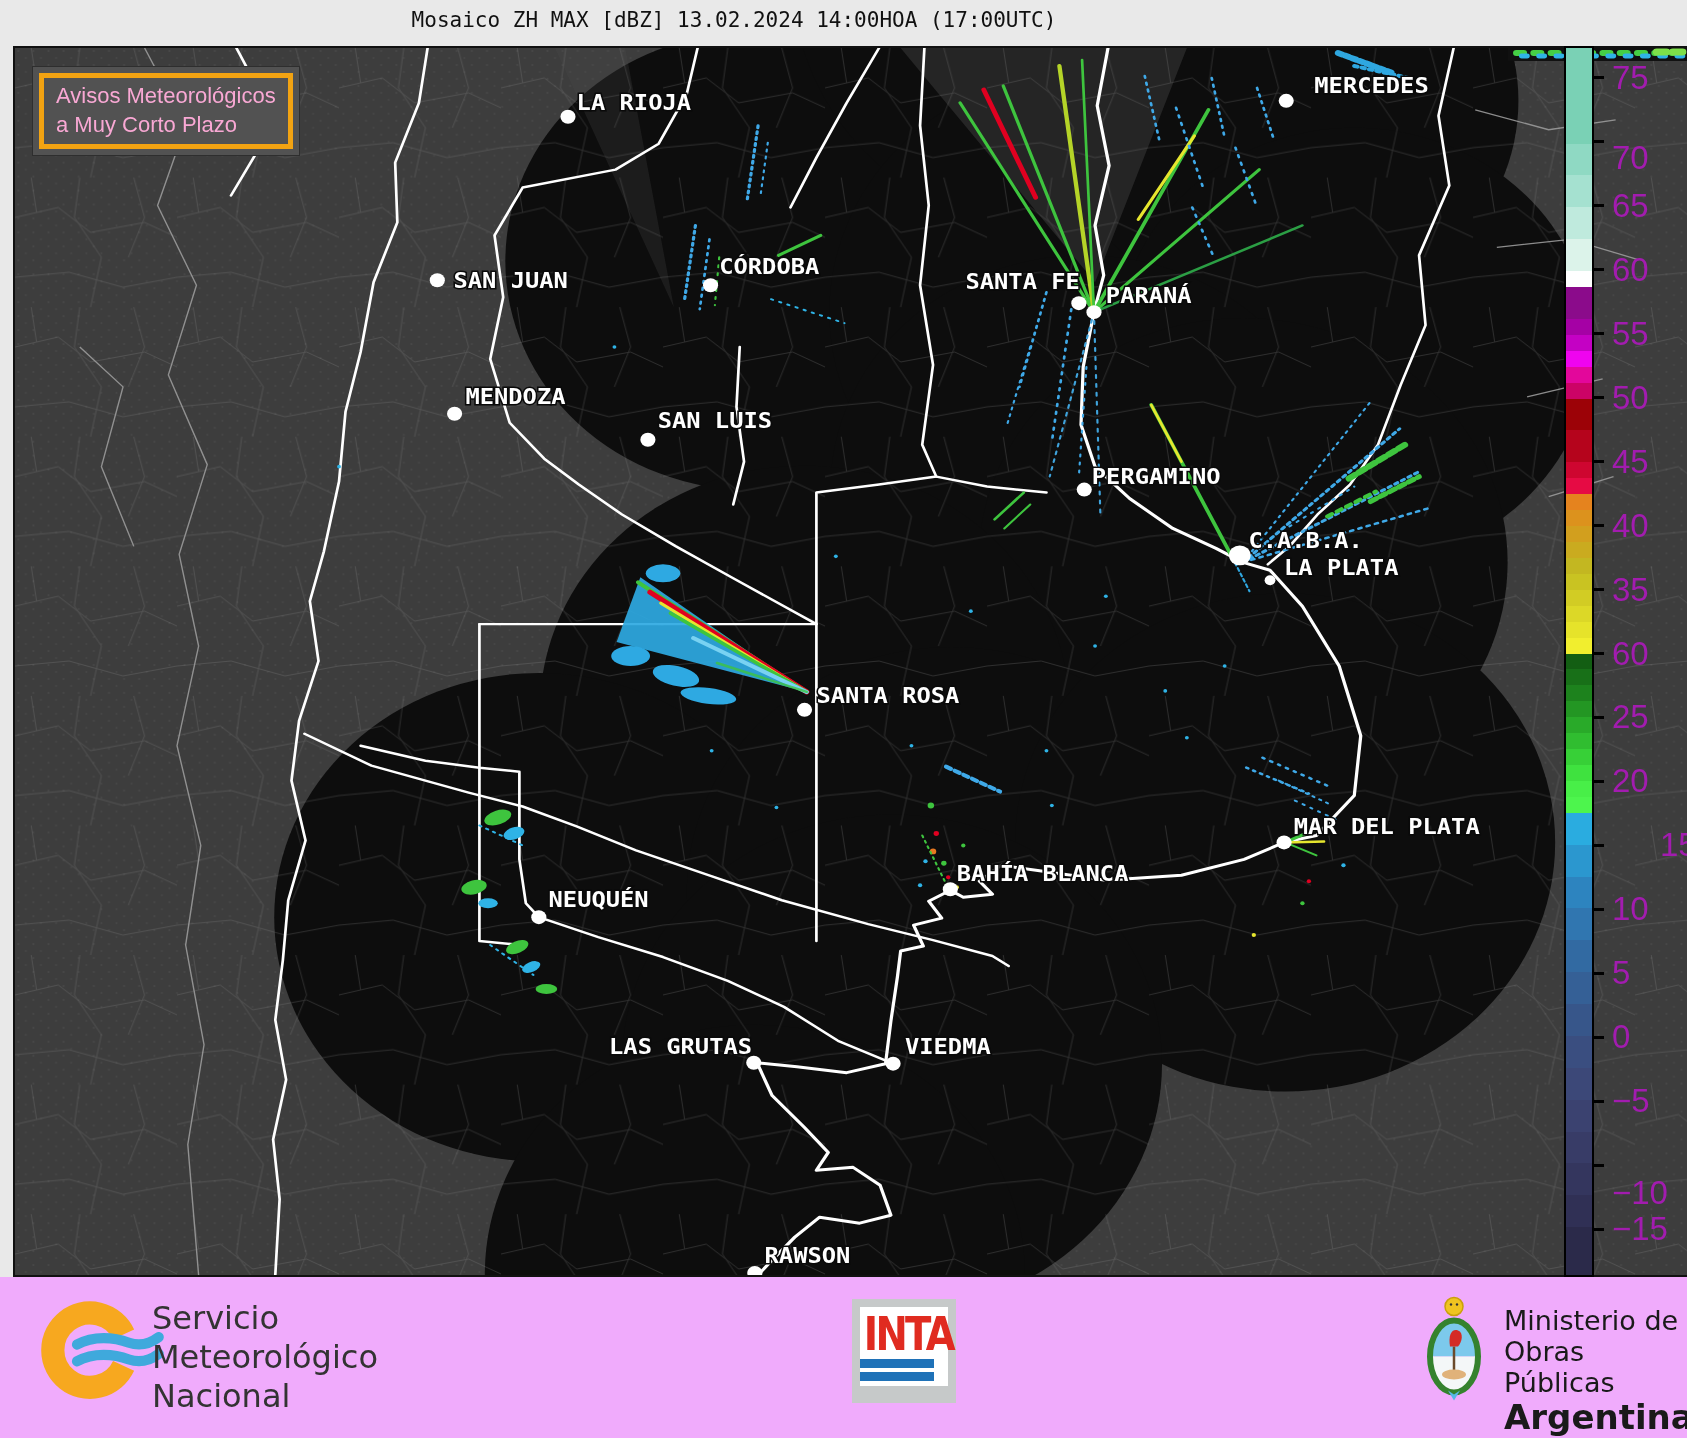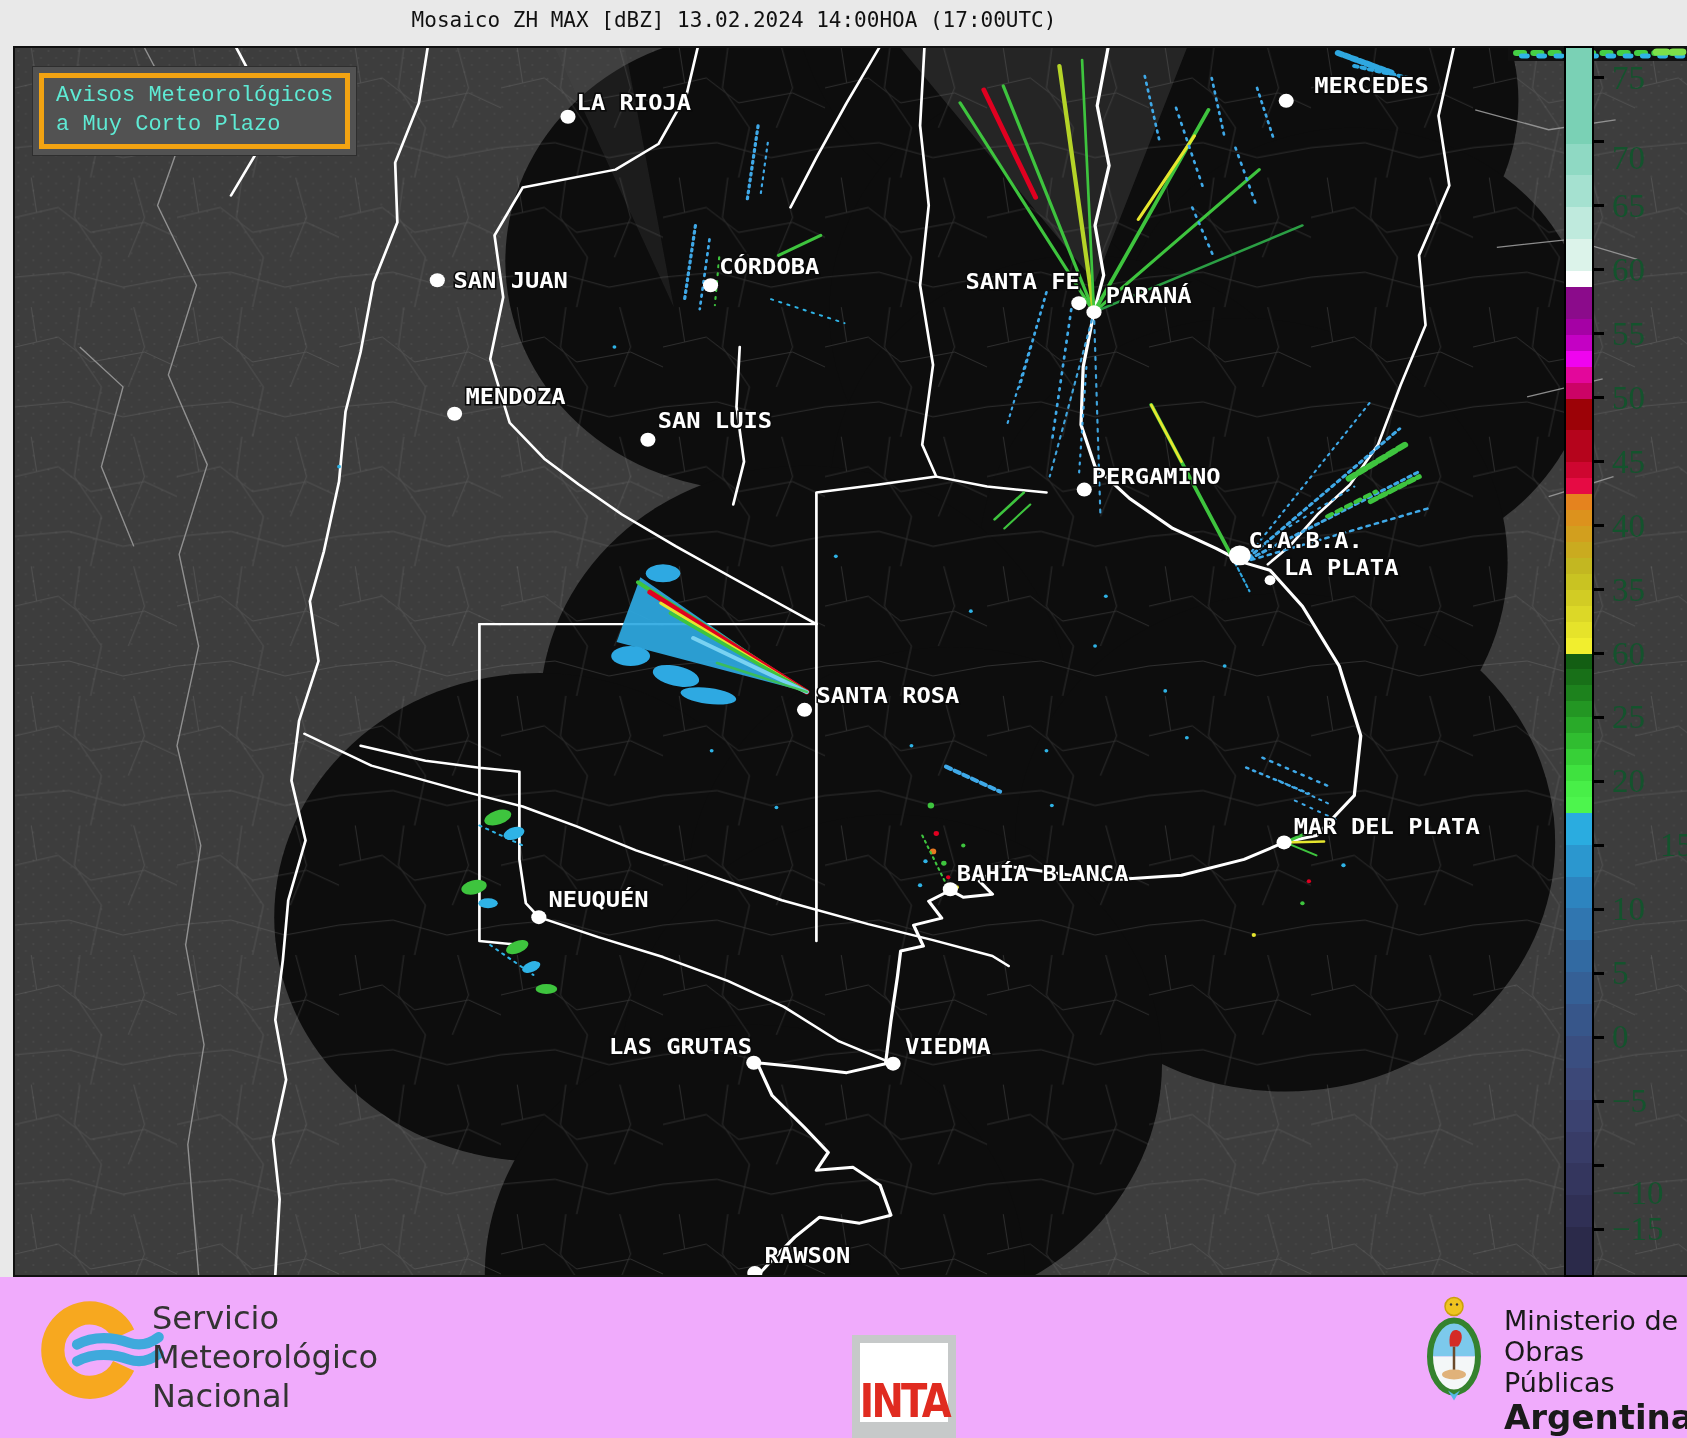--- a/index.html
+++ b/index.html
@@ -10,36 +10,36 @@
          font-family:"DejaVu Sans Mono",monospace;font-size:21px;color:#111;
          letter-spacing:0px;white-space:nowrap;}
   
   #map-frame{position:absolute;left:13px;top:46px;width:1677px;height:1231px;
              border:2px solid #111;box-sizing:border-box;background:#3d3d3d;}
   #map-frame svg{display:block;width:100%;height:100%;}
   
   #banner{position:absolute;left:33px;top:67px;background:#525252;padding:6px;
           box-shadow:0 0 0 1px #2e2e2e;}
   #banner-inner{border:5px solid #f2a312;padding:3px 12px 5px 12px;}
-  #banner-inner div{font-family:Liberation Mono, monospace;font-size:22px;line-height:29px;
-          color:#5eead4;white-space:nowrap;}
+  #banner-inner div{font-family:Liberation Sans, sans-serif;font-size:22px;line-height:29px;
+          color:#f9a8d4;white-space:nowrap;}
   
   #colorbar{position:absolute;left:1564px;top:46px;width:30px;height:1231px;
             border:2px solid #000;box-sizing:border-box;}
   #cbar-ticks{position:absolute;left:1594px;top:46px;width:92px;height:1231px;}
   .cbar-tick{position:absolute;left:0;width:10px;height:3px;background:#000;}
-  .cbar-lab{position:absolute;left:18px;transform:translateY(-50%);font-size:33px;color:#14532d;
-            font-family:Liberation Serif, serif;}
+  .cbar-lab{position:absolute;left:18px;transform:translateY(-50%);font-size:33px;color:#a21caf;
+            font-family:Liberation Sans, sans-serif;}
   
   #footer{position:absolute;left:0;top:1277px;width:1687px;height:161px;background:#f0abfc;}
   #smn-logo{position:absolute;left:38px;top:14px;}
   #smn-text{position:absolute;left:152px;top:22px;color:#333;font-size:32px;line-height:39px;}
   #inta-box{position:absolute;left:852px;top:22px;width:104px;height:104px;box-sizing:border-box;
             border:8px solid #c6c9c9;border-bottom-width:17px;background:#fff;
-            display:flex;flex-direction:row;align-items:flex-end;justify-content:center;margin-top:36px;}
+            display:flex;flex-direction:column;align-items:flex-start;justify-content:center;}
   #inta-word{color:#e02b20;font-weight:bold;font-size:42px;letter-spacing:-3px;
              transform:scale(0.92,1.12);line-height:42px;}
   .inta-bar{width:74px;height:9px;background:#1f72b8;margin-top:4px;}
   #crest{position:absolute;left:1422px;top:16px;}
   #ministry-text{position:absolute;left:1504px;top:28px;color:#1a1a1a;font-size:27px;line-height:31px;}
   #ministry-text .bold{font-size:34px;font-weight:bold;line-height:38px;}
 </style>
 </head>
 <body>
 

